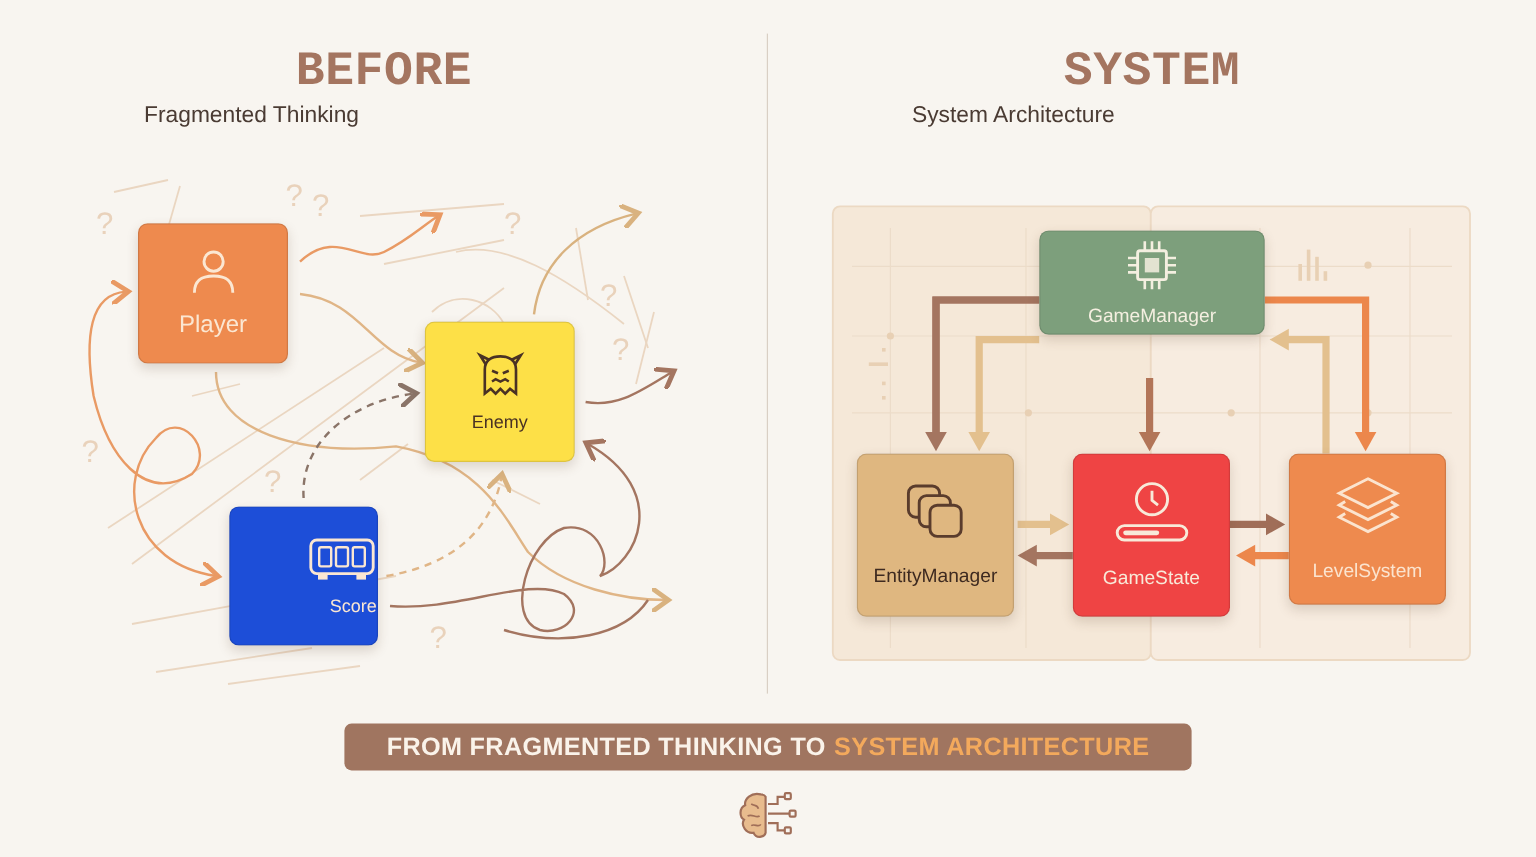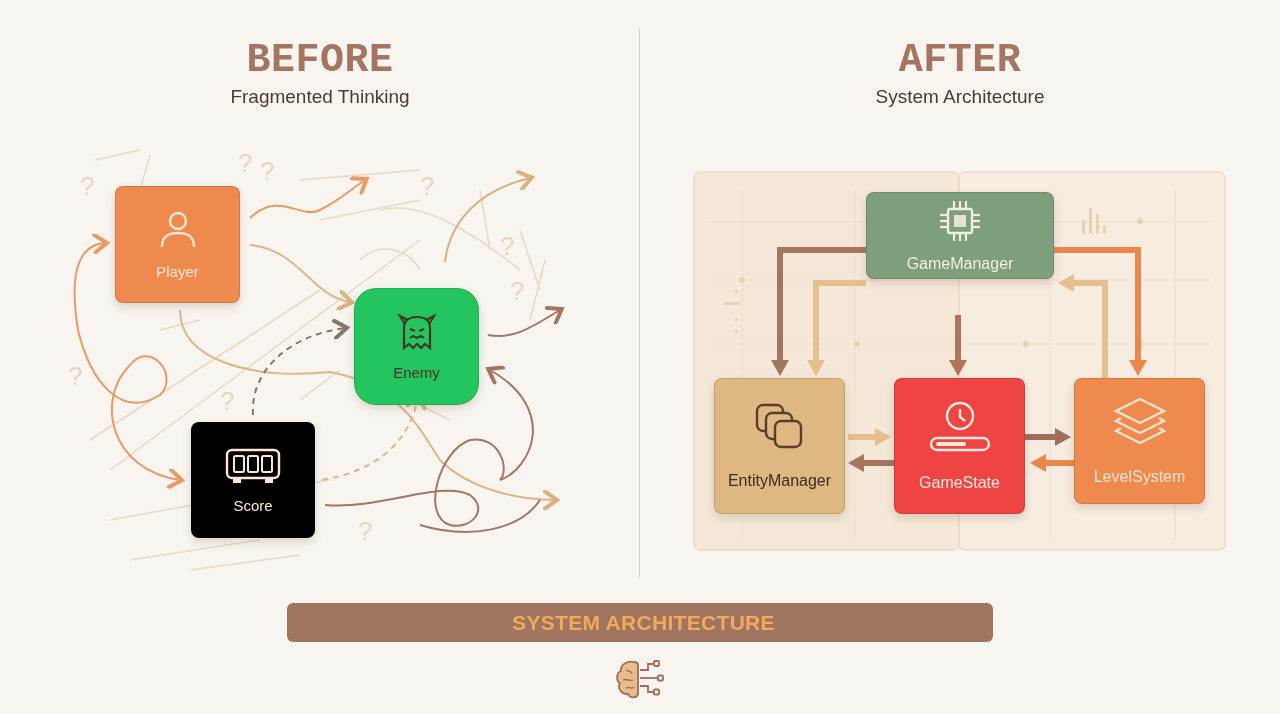--- a/index.html
+++ b/index.html
@@ -7,21 +7,21 @@
     width: 1280px; height: 714px; overflow: hidden;
     background: #f8f5f0;
     font-family: "Liberation Sans", "DejaVu Sans", sans-serif;
     position: relative;
   }
   .title {
     position: absolute; text-align: center; width: 400px;
     font-weight: 700; font-size: 40px; color: #a47560; letter-spacing: 0.5px; font-family: Liberation Mono, monospace;
   }
   .subtitle {
-    position: absolute; text-align: center; width: 400px;
+    position: absolute; text-align: left; width: 400px;
     font-size: 19px; color: #4a3b33;
   }
   .divider { position: absolute; left: 639px; top: 28px; width: 1px; height: 550px; background: #d9cfc4; }
   svg.canvas { position: absolute; left: 0; top: 0; }
   .node {
     position: absolute; border-radius: 8px;
     box-shadow: 0 4px 10px rgba(90,60,40,0.18);
     display: flex; flex-direction: column; align-items: center; justify-content: center;
     box-sizing: border-box; border: 1.5px solid rgba(0,0,0,0.12);
   }
@@ -33,21 +33,21 @@
     font-weight: 700; font-size: 21px; color: #faf3ea; letter-spacing: 0.3px;
   }
   .banner .hl { color: #f3a95c; margin-left: 7px; }
   .brain { position: absolute; left: 614px; top: 658px; }
 </style>
 </head>
 <body>
 
 <div class="title" style="left:120px; top:38px;">BEFORE</div>
 <div class="subtitle" style="left:120px; top:86px;">Fragmented Thinking</div>
-<div class="title" style="left:760px; top:38px;">AFTER</div>
+<div class="title" style="left:760px; top:38px;">SYSTEM</div>
 <div class="subtitle" style="left:760px; top:86px;">System Architecture</div>
 
 <div class="divider"></div>
 
 <svg class="canvas" width="1280" height="714">
   <defs>
     <marker id="ah-o" markerWidth="10" markerHeight="10" refX="6" refY="5" orient="auto">
         <path d="M0,0 L7,5 L0,10" fill="none" stroke="#e99a64" stroke-width="2"></path>
       </marker>
     <marker id="ah-t" markerWidth="10" markerHeight="10" refX="6" refY="5" orient="auto">
@@ -157,34 +157,34 @@
   <polygon points="1055,428 1055,446 1071,437" fill="#a06e58"></polygon>
   <path d="M1074,463 L1044,463" stroke="#ec874c" stroke-width="6" fill="none"></path>
   <polygon points="1046,454 1046,472 1030,463" fill="#ec874c"></polygon>
 </svg>
 
 <div class="node" style="left:115px; top:186px; width:125px; height:117px; background:#ee8a4e; color:#fbe7d2;">
   <svg width="40" height="42" viewBox="0 0 40 42">
     <circle cx="20" cy="12" r="8" fill="none" stroke="#fbe7d2" stroke-width="2.4"></circle>
     <path d="M4,38 C4,26 12,24 20,24 C28,24 36,26 36,38" fill="none" stroke="#fbe7d2" stroke-width="2.4"></path>
   </svg>
-  <span class="label" style="font-size:15px;">Player</span>
-</div>
-
-<div class="node" style="left:354px; top:288px; width:125px; height:117px; background:#22c55e; color:#4a3224;border-radius:22px;">
+  <span class="label" style="font-size:20px;">Player</span>
+</div>
+
+<div class="node" style="left:354px; top:268px; width:125px; height:117px; background:#fde047; color:#4a3224;">
   <svg width="42" height="40" viewBox="0 0 42 40">
     <path d="M8,36 L8,16 C8,8 14,5 21,5 C28,5 34,8 34,16 L34,36 L29,32 L25,36 L21,32 L17,36 L13,32 Z" fill="none" stroke="#4a3224" stroke-width="2.2"></path>
     <path d="M9,12 L4,4 L12,8 M33,12 L38,4 L30,8" fill="none" stroke="#4a3224" stroke-width="2.2"></path>
     <path d="M14,17 L19,19 M28,17 L23,19" stroke="#4a3224" stroke-width="2.2"></path>
     <path d="M14,26 L17,24 L21,26 L25,24 L28,26" fill="none" stroke="#4a3224" stroke-width="2"></path>
   </svg>
   <span class="label" style="font-size:15px;">Enemy</span>
 </div>
 
-<div class="node" style="left:191px; top:422px; width:124px; height:116px; background:#000000; color:#fbe7d2;">
+<div class="node" style="left:191px; top:422px; width:124px; height:116px; background:#1d4ed8; color:#fbe7d2;align-items:flex-end;">
   <svg width="58" height="38" viewBox="0 0 58 38">
     <rect x="3" y="3" width="52" height="28" rx="5" fill="none" stroke="#fbe7d2" stroke-width="2.4"></rect>
     <rect x="10" y="9" width="10" height="16" rx="1.5" fill="none" stroke="#fbe7d2" stroke-width="2"></rect>
     <rect x="24" y="9" width="10" height="16" rx="1.5" fill="none" stroke="#fbe7d2" stroke-width="2"></rect>
     <rect x="38" y="9" width="10" height="16" rx="1.5" fill="none" stroke="#fbe7d2" stroke-width="2"></rect>
     <rect x="9" y="31" width="8" height="5" fill="#fbe7d2"></rect>
       <rect x="41" y="31" width="8" height="5" fill="#fbe7d2"></rect>
   </svg>
   <span class="label" style="font-size:15px;">Score</span>
 </div>
@@ -233,20 +233,21 @@
 <div class="node" style="left:1074px; top:378px; width:131px; height:126px; background:#ee8a4e; color:#fbe4cf;">
   <svg width="56" height="54" viewBox="0 0 56 54">
     <path d="M28,3 L52,15 L28,27 L4,15 Z" fill="none" stroke="#fbe4cf" stroke-width="2.4"></path>
     <path d="M9,22 L4,25 L28,37 L52,25 L47,22" fill="none" stroke="#fbe4cf" stroke-width="2.4"></path>
     <path d="M9,32 L4,35 L28,47 L52,35 L47,32" fill="none" stroke="#fbe4cf" stroke-width="2.4"></path>
   </svg>
   <span class="label" style="margin-top:18px;">LevelSystem</span>
 </div>
 
 <div class="banner">
+  <span>FROM FRAGMENTED THINKING TO</span>
   <span class="hl">SYSTEM ARCHITECTURE</span>
 </div>
 
 <svg class="brain" width="52" height="42" viewBox="0 0 52 42">
   <path d="M20,4 C12,2 6,8 7,13 C2,15 2,23 6,25 C3,30 8,37 14,36 C16,41 23,40 24,36 L24,6 C23,4 22,4 20,4 Z" fill="#e8bc8e" stroke="#a06e58" stroke-width="1.8"></path>
   <path d="M12,12 C15,14 17,12 18,16 M9,22 C13,20 16,24 19,22 M12,30 C15,28 18,32 20,29" fill="none" stroke="#a06e58" stroke-width="1.4"></path>
   <g stroke="#a06e58" stroke-width="1.8" fill="#f8f5f0">
     <path d="M26,12 L34,12 L34,6 L40,6" fill="none"></path>
       <rect x="40" y="3" width="5" height="5" rx="1"></rect>
     <path d="M26,20 L44,20" fill="none"></path>

